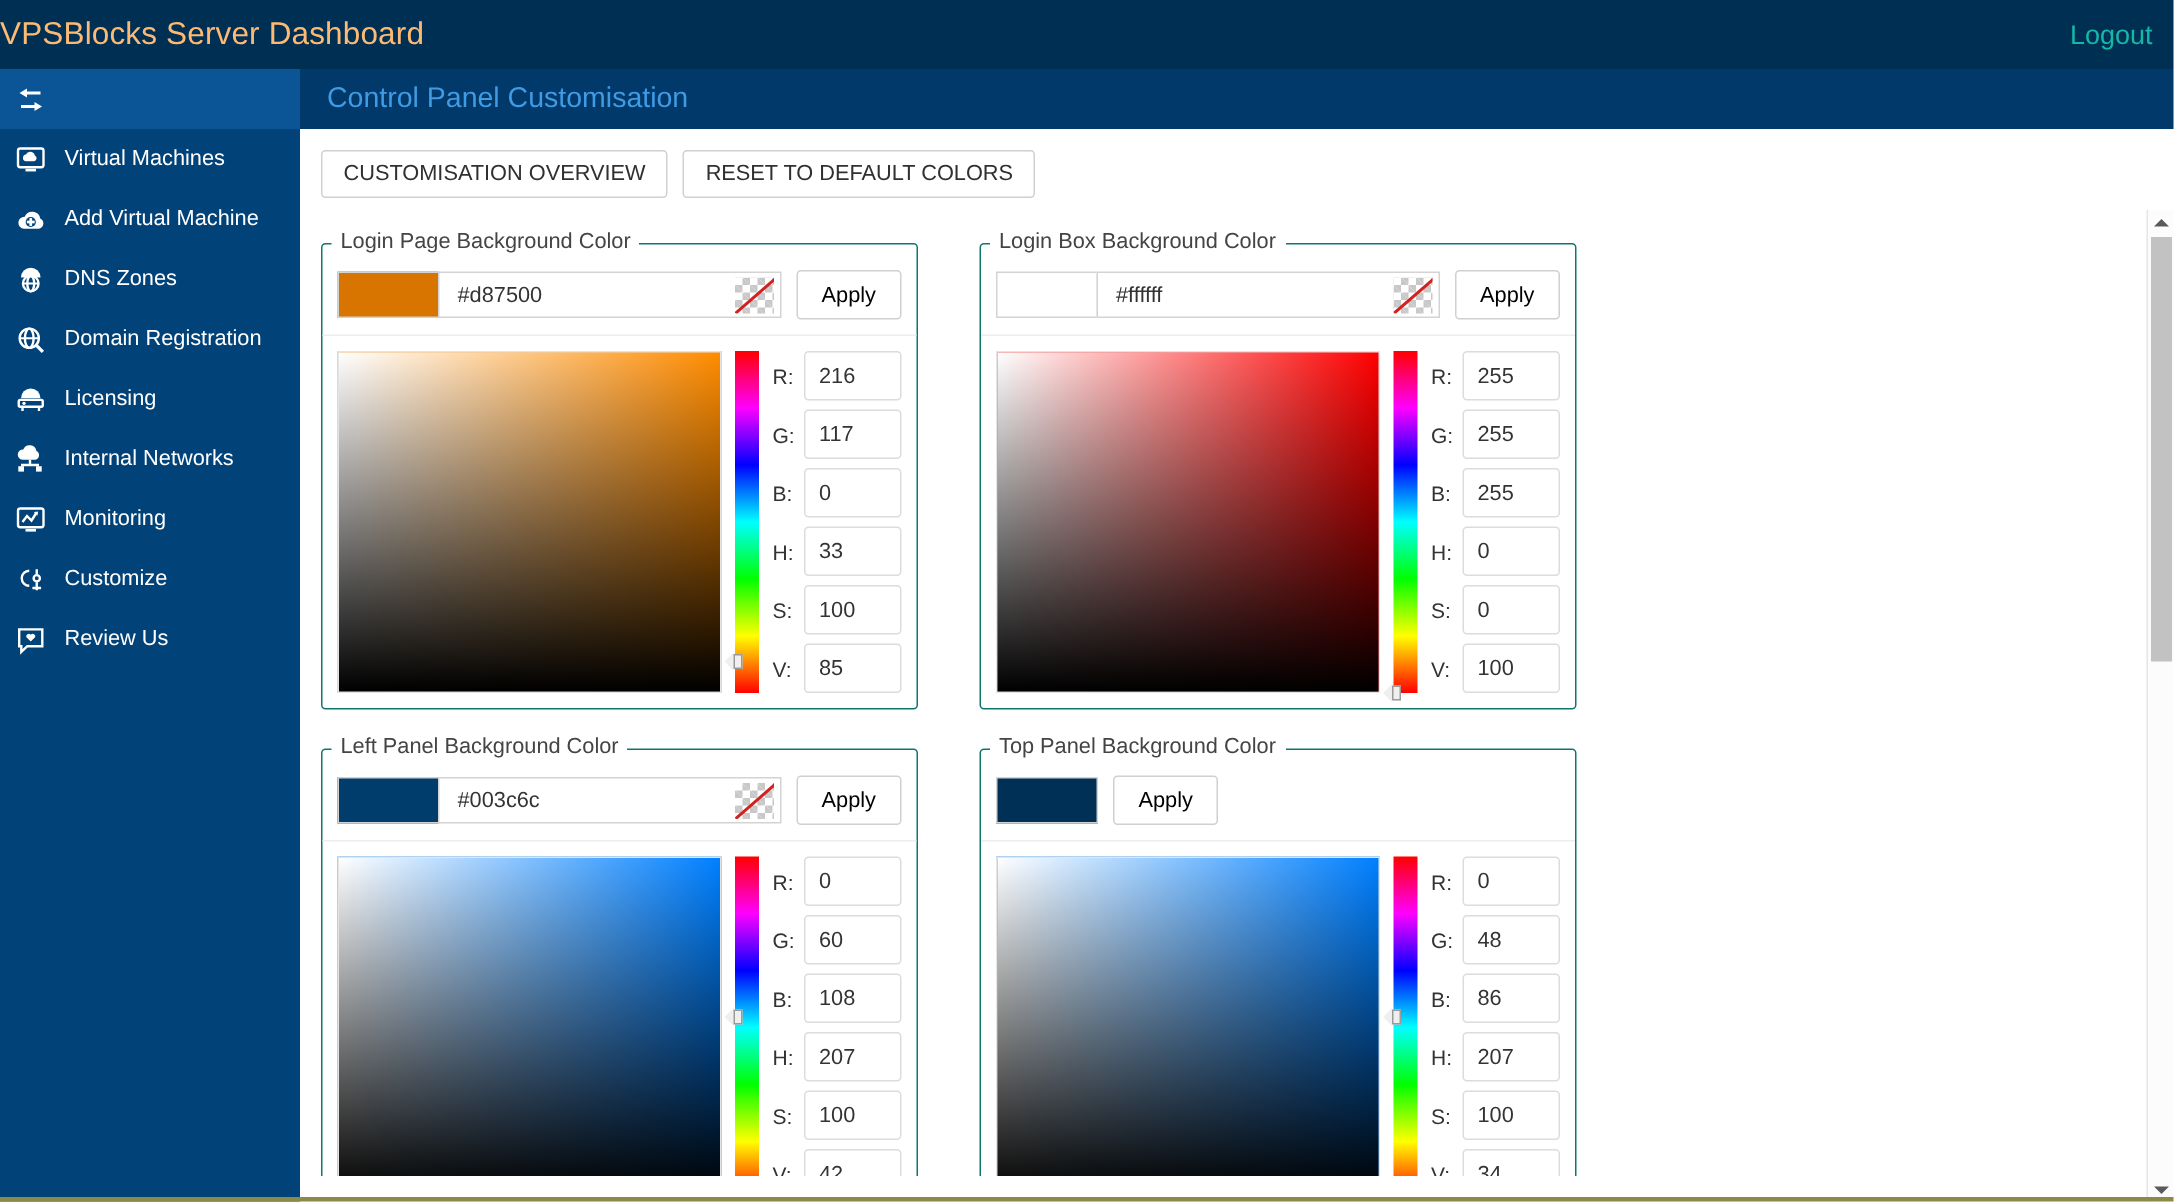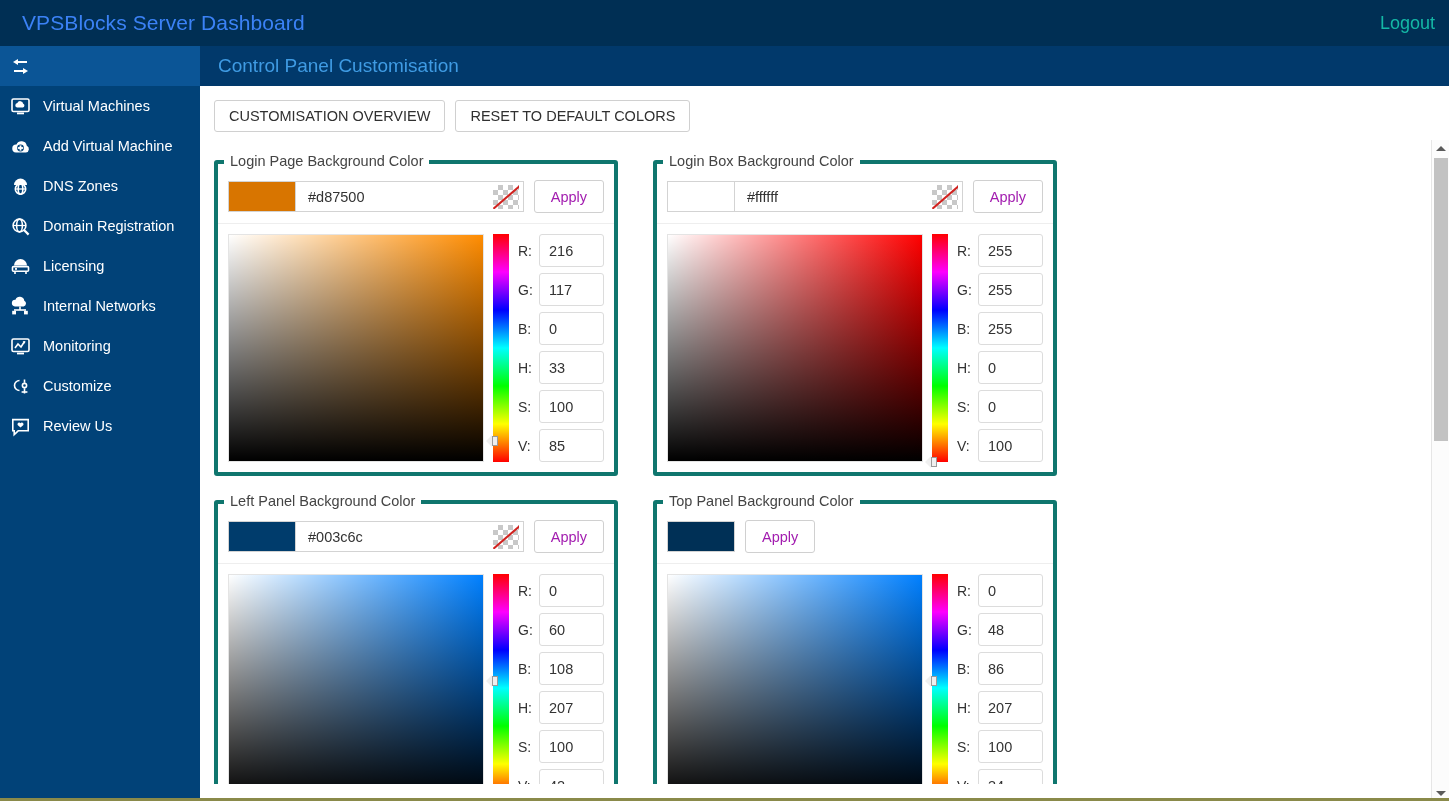--- a/index.html
+++ b/index.html
@@ -11,21 +11,21 @@
     background: #ffffff;
   }
 
   
   #topbar {
     position: absolute; left: 0; top: 0; width: 1449px; height: 46px;
     background: #002f54;
     display: flex; align-items: center; justify-content: space-between;
   }
   #app-title {
-    color: #3b82f6; font-size: 21px; padding-left: 22px; letter-spacing: .1px;
+    color: #fdba74; font-size: 21px; letter-spacing: .1px;
     font-weight: 400;
   }
   #logout-link {
     color: #14b8a6; font-size: 18px; padding-right: 14px; cursor: pointer;
     text-decoration: none;
   }
 
   
   #sidebar {
     position: absolute; left: 0; top: 46px; width: 200px; height: 755px;
@@ -79,21 +79,21 @@
   }
 
   
   #picker-grid {
     position: relative; margin: 22px 0 0 14px;
     display: grid; grid-template-columns: 417px 417px; column-gap: 22px;
     row-gap: 18px;
   }
 
   .fieldset {
-    border: 4px solid #0f766e; border-radius: 3px; padding: 0;
+    border: 1px solid #0f766e; border-radius: 3px; padding: 0;
     margin: 0; width: 396px; position: relative;
   }
   .legend {
     font-size: 14.5px; color: #444; padding: 0 6px; margin-left: 6px;
     background: #fff; position: relative; top: -1px;
   }
   .fs-body { padding: 0; }
 
   .cp-top {
     display: flex; align-items: center; gap: 10px;
@@ -122,21 +122,21 @@
     cursor: pointer; overflow: hidden;
   }
   .alpha-btn::after {
     content: ""; position: absolute; left: -4px; top: 11px;
     width: 36px; height: 2px; background: #d1221f;
     transform: rotate(-41deg);
   }
   .apply-btn {
     flex: 0 0 auto; border: 1px solid #d0d0d0; background: #fff;
     border-radius: 3px; height: 33px; padding: 0 16px;
-    font-size: 14.5px; color: #a21caf; cursor: pointer;
+    font-size: 14.5px; color: #000000; cursor: pointer;
     font-family: "Liberation Sans", sans-serif;
   }
 
   .cp-body { display: flex; padding: 10px; gap: 0; }
   .sv-box {
     width: 256px; height: 228px; position: relative; border: 1px solid #e4e4e4;
     flex: 0 0 256px; cursor: crosshair;
   }
   .sv-white { position: absolute; inset: 0;
     background: linear-gradient(to right, #ffffff, rgba(255,255,255,0)); }

